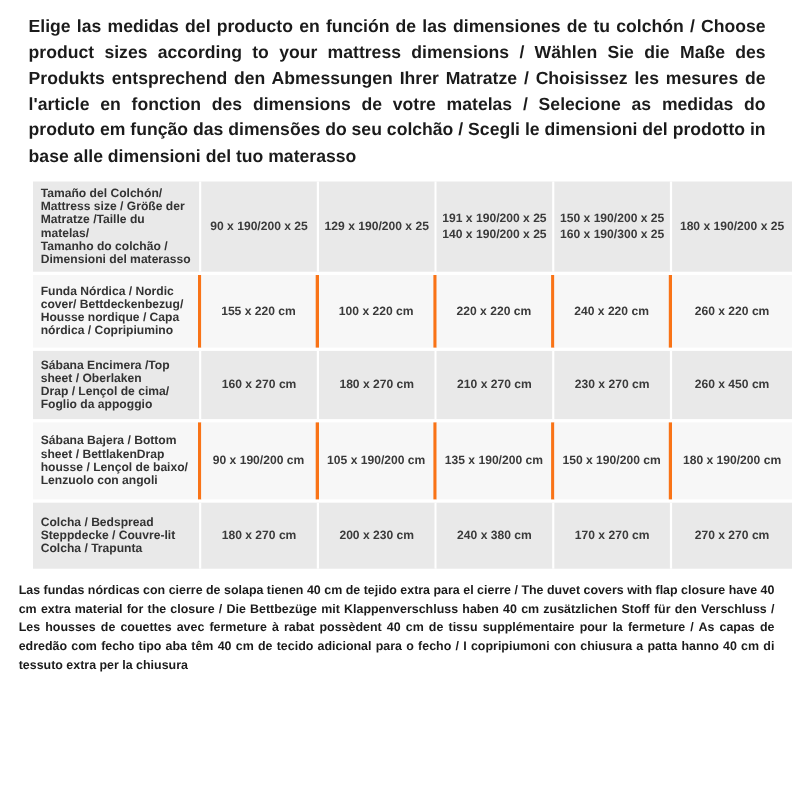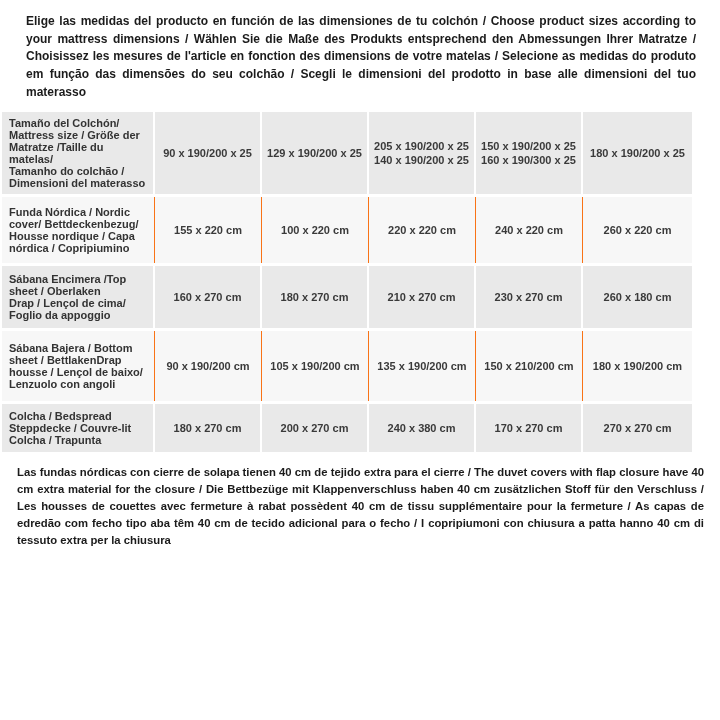--- a/index.html
+++ b/index.html
@@ -8,28 +8,28 @@
     background:#ffffff;
     font-family:"Liberation Sans", sans-serif;
     color:#2e2e2e;
     overflow:hidden;
   }
   .page { width:720px; height:720px; position:relative; }
 
   .header-note {
     margin:13px 24px 8px 26px;
     font-weight:bold;
-    font-size:12px;
+    font-size:16px;
     line-height:1.47;
     text-align:justify;
     color:#1b1b1b;
   }
 
   table.size-table {
-    margin-left:2px;
+    margin-left:30px;
     width:690px;
     table-layout:fixed;
     border-collapse:separate;
     border-spacing:0 3px;
   }
   td {
     font-weight:bold;
     font-size:11px;
     vertical-align:middle;
     overflow:hidden;
@@ -42,21 +42,21 @@
     color:#333333;
   }
   td.val {
     text-align:center;
     white-space:pre-line;
     line-height:14px;
     color:#3a3a3a;
     padding:0 2px;
   }
   tr.shaded td { background:#e9e9e9; border-right:2px solid #ffffff; }
-  tr.plain  td { background:#f7f7f7; border-right:1px solid #f97316; }
+  tr.plain  td { background:#f7f7f7; border-right:3px solid #f97316; }
   tr td:last-child { border-right:none; }
 
   .footer-note {
     margin:9px 16px 0 17px;
     font-weight:bold;
     font-size:11.3px;
     line-height:1.5;
     text-align:justify;
     color:#1b1b1b;
   }
@@ -79,21 +79,21 @@
     </colgroup>
     <tbody>
       <tr class="shaded" style="height:72px">
         <td class="lbl">Tamaño del Colchón/
 Mattress size / Größe der
 Matratze /Taille du matelas/
 Tamanho do colchão /
 Dimensioni del materasso</td>
         <td class="val">90 x 190/200 x 25</td>
         <td class="val">129 x 190/200 x 25</td>
-        <td class="val">205 x 190/200 x 25
+        <td class="val">191 x 190/200 x 25
 140 x 190/200 x 25</td>
         <td class="val">150 x 190/200 x 25
 160 x 190/300 x 25</td>
         <td class="val">180 x 190/200 x 25</td>
       </tr>
       <tr class="plain" style="height:66px">
         <td class="lbl">Funda Nórdica /  Nordic
 cover/ Bettdeckenbezug/
 Housse nordique  / Capa
 nórdica / Copripiumino</td>
@@ -105,39 +105,39 @@
       </tr>
       <tr class="shaded" style="height:62px">
         <td class="lbl">Sábana Encimera /Top
 sheet / Oberlaken
 Drap / Lençol de cima/
 Foglio da appoggio</td>
         <td class="val">160 x 270 cm</td>
         <td class="val">180 x 270 cm</td>
         <td class="val">210 x 270 cm</td>
         <td class="val">230 x 270 cm</td>
-        <td class="val">260 x 180 cm</td>
+        <td class="val">260 x 450 cm</td>
       </tr>
       <tr class="plain" style="height:70px">
         <td class="lbl">Sábana Bajera / Bottom
 sheet / BettlakenDrap
 housse / Lençol de baixo/
 Lenzuolo con angoli</td>
         <td class="val">90 x 190/200 cm</td>
         <td class="val">105 x 190/200 cm</td>
         <td class="val">135 x 190/200 cm</td>
-        <td class="val">150 x 210/200 cm</td>
+        <td class="val">150 x 190/200 cm</td>
         <td class="val">180 x 190/200 cm</td>
       </tr>
-      <tr class="shaded" style="height:48px">
+      <tr class="shaded" style="height:60px">
         <td class="lbl">Colcha / Bedspread
 Steppdecke / Couvre-lit
 Colcha / Trapunta</td>
         <td class="val">180 x 270 cm</td>
-        <td class="val">200 x 270 cm</td>
+        <td class="val">200 x 230 cm</td>
         <td class="val">240 x 380 cm</td>
         <td class="val">170 x 270 cm</td>
         <td class="val">270 x 270 cm</td>
       </tr>
     </tbody>
   </table>
 
   <p class="footer-note">Las fundas nórdicas con cierre de solapa tienen 40 cm de tejido extra para el cierre  / The duvet covers with flap closure have 40 cm extra material for the closure / Die Bettbezüge mit Klappenverschluss haben 40 cm zusätzlichen Stoff für den Verschluss / Les housses de couettes avec fermeture à rabat possèdent 40 cm de tissu supplémentaire pour la fermeture / As capas de edredão com fecho tipo aba têm 40 cm de tecido adicional para o fecho / I copripiumoni con chiusura a patta hanno 40 cm di tessuto extra per la chiusura</p>
 
 </div>

